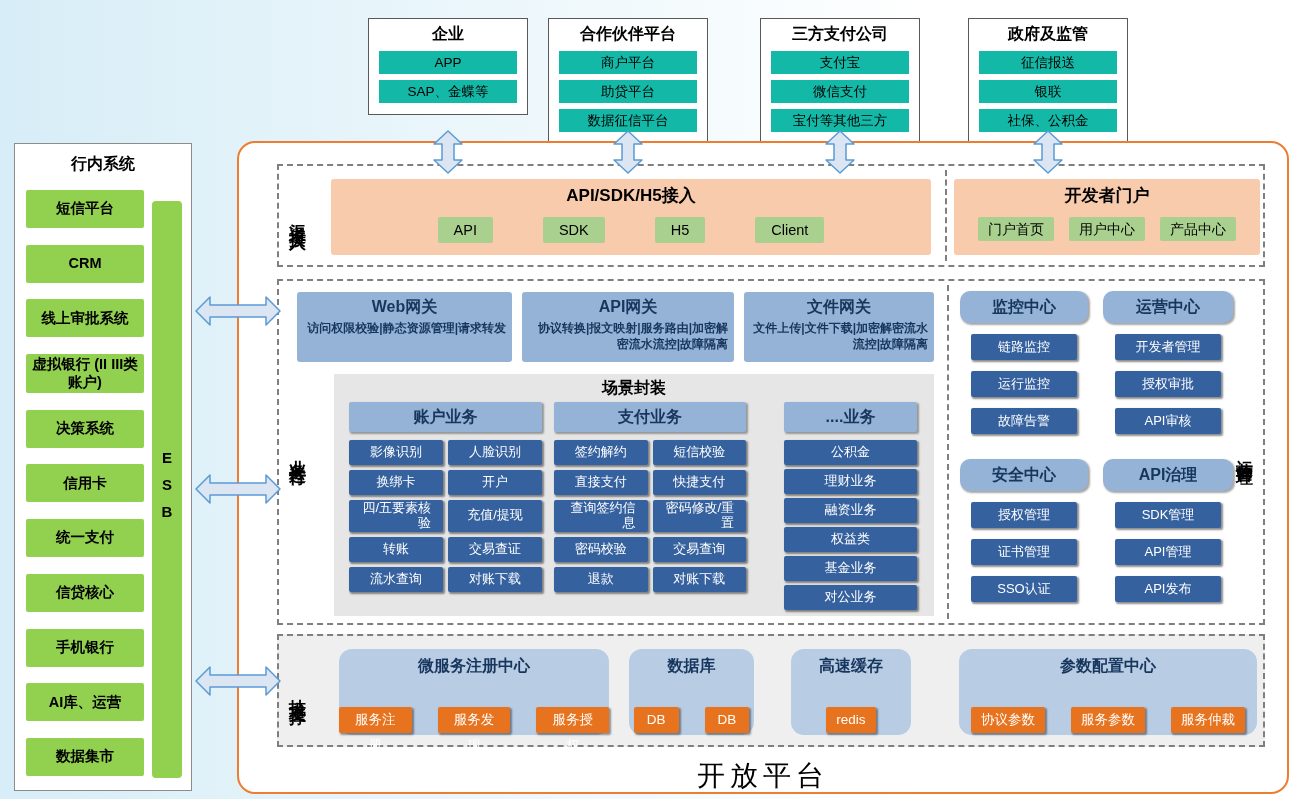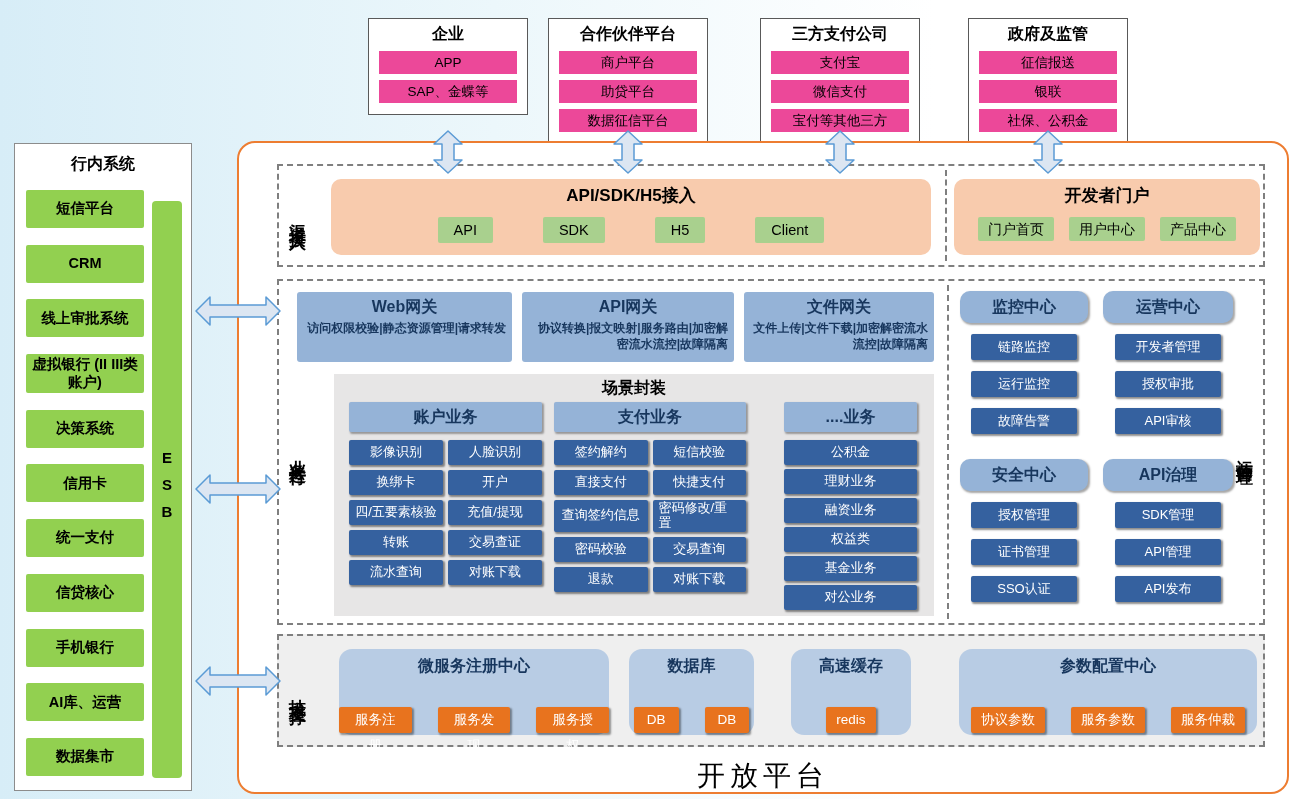--- a/index.html
+++ b/index.html
@@ -5,21 +5,21 @@
   * { box-sizing: border-box; margin: 0; padding: 0; }
   body { margin: 0; font-family: "Liberation Sans", "DejaVu Sans", sans-serif; color: #000; }
   .canvas { position: relative; width: 1299px; height: 799px; overflow: hidden;
             background: linear-gradient(to right, #d7edf7 0%, #ecf7fb 38%, #ffffff 72%); }
 
   
   .ext-box { position: absolute; top: 18px; width: 160px; background: #fff;
              border: 1px solid #595959; padding-bottom: 5px; }
   .ext-title { font-weight: bold; font-size: 16px; text-align: center; padding: 5px 0 6px; }
   .ext-item { width: 138px; margin: 0 auto 6px; height: 23px; line-height: 23px;
-              background: #ec4899; text-align: center; font-size: 13.5px; }
+              background: #14b8a6; text-align: center; font-size: 13.5px; }
 
   
   .arrow-v { position: absolute; top: 130px; z-index: 10; }
   .arrow-h { position: absolute; left: 195px; z-index: 10; }
   .arrow-v polygon, .arrow-h polygon { fill: #dce6f2; stroke: #5b9bd5; stroke-width: 1.5; stroke-linejoin: round; }
 
   
   .sidebar { position: absolute; left: 14px; top: 143px; width: 178px; height: 648px;
              background: #fff; border: 1px solid #8c8c8c; }
   .sidebar-title { text-align: center; font-weight: bold; font-size: 16px; margin-top: 10px; }
@@ -40,21 +40,21 @@
   .sec-channel { top: 21px; height: 103px; }
   .sec-business { top: 136px; height: 346px; }
   .sec-tech { top: 491px; height: 113px; background: #efefef; }
   .vlabel { writing-mode: vertical-rl; text-orientation: upright; font-weight: bold;
             font-size: 17px; letter-spacing: 3px; }
   .sec-label { position: absolute; left: 7px; top: 50%; transform: translateY(-50%); }
   .ops-label { position: absolute; right: 7px; top: 50%; transform: translateY(-50%); }
   .divider-v { position: absolute; top: 4px; bottom: 4px; border-left: 2px dashed #7f7f7f; }
 
   
-  .peach-box { position: absolute; top: 13px; height: 76px; background: #f8cbad; border-radius: 10px; }
+  .peach-box { position: absolute; top: 13px; height: 76px; background: #f8cbad; border-radius: 3px; }
   .api-access { left: 52px; width: 600px; }
   .portal { left: 675px; width: 306px; }
   .peach-title { text-align: center; font-weight: bold; font-size: 17px; margin-top: 5px; }
   .chip-row { display: flex; justify-content: center; margin-top: 10px; }
   .api-access .chip-row { gap: 50px; }
   .portal .chip-row { gap: 15px; }
   .chip-green { background: #a9d08e; height: 26px; line-height: 26px; padding: 0 16px;
                 font-size: 14.5px; text-align: center; border-radius: 2px; }
   .portal .chip-green { height: 24px; line-height: 24px; padding: 0 10px; font-size: 14px; }
 
@@ -72,22 +72,22 @@
   .scol { position: absolute; top: 28px; }
   .scol-account { left: 15px; width: 193px; }
   .scol-payment { left: 220px; width: 192px; }
   .scol-other { left: 450px; width: 133px; }
   .col-header { background: #95b3d7; color: #17365d; font-weight: bold; font-size: 16px;
                 text-align: center; height: 30px; line-height: 30px;
                 box-shadow: 1.5px 1.5px 2px rgba(0,0,0,0.35); border-radius: 2px; }
   .grid2 { display: grid; grid-template-columns: 1fr 1fr; gap: 5px; margin-top: 8px; }
   .col1 { display: flex; flex-direction: column; gap: 4px; margin-top: 8px; }
   .chip-dark { background: #35619f; color: #fff; font-size: 13px; min-height: 25px;
-               display: flex; align-items: center; justify-content: center; text-align: left;
-               line-height: 1.15; padding: 1px 6px; border-radius: 2px;
+               display: flex; align-items: center; justify-content: center; text-align: right;
+               line-height: 1.15; padding: 1px 12px; border-radius: 2px;
                box-shadow: 1.5px 1.5px 2px rgba(0,0,0,0.45); }
 
   
   .center-block { position: absolute; }
   .center-block .col-header { height: 32px; line-height: 32px; border-radius: 10px; }
   .center-block .chip-dark { width: 106px; margin: 11px auto 0; height: 26px; }
   .pos-mon { left: 681px; top: 10px; width: 128px; }
   .pos-op  { left: 824px; top: 10px; width: 130px; }
   .pos-sec { left: 681px; top: 178px; width: 128px; }
   .pos-api { left: 824px; top: 178px; width: 130px; }

